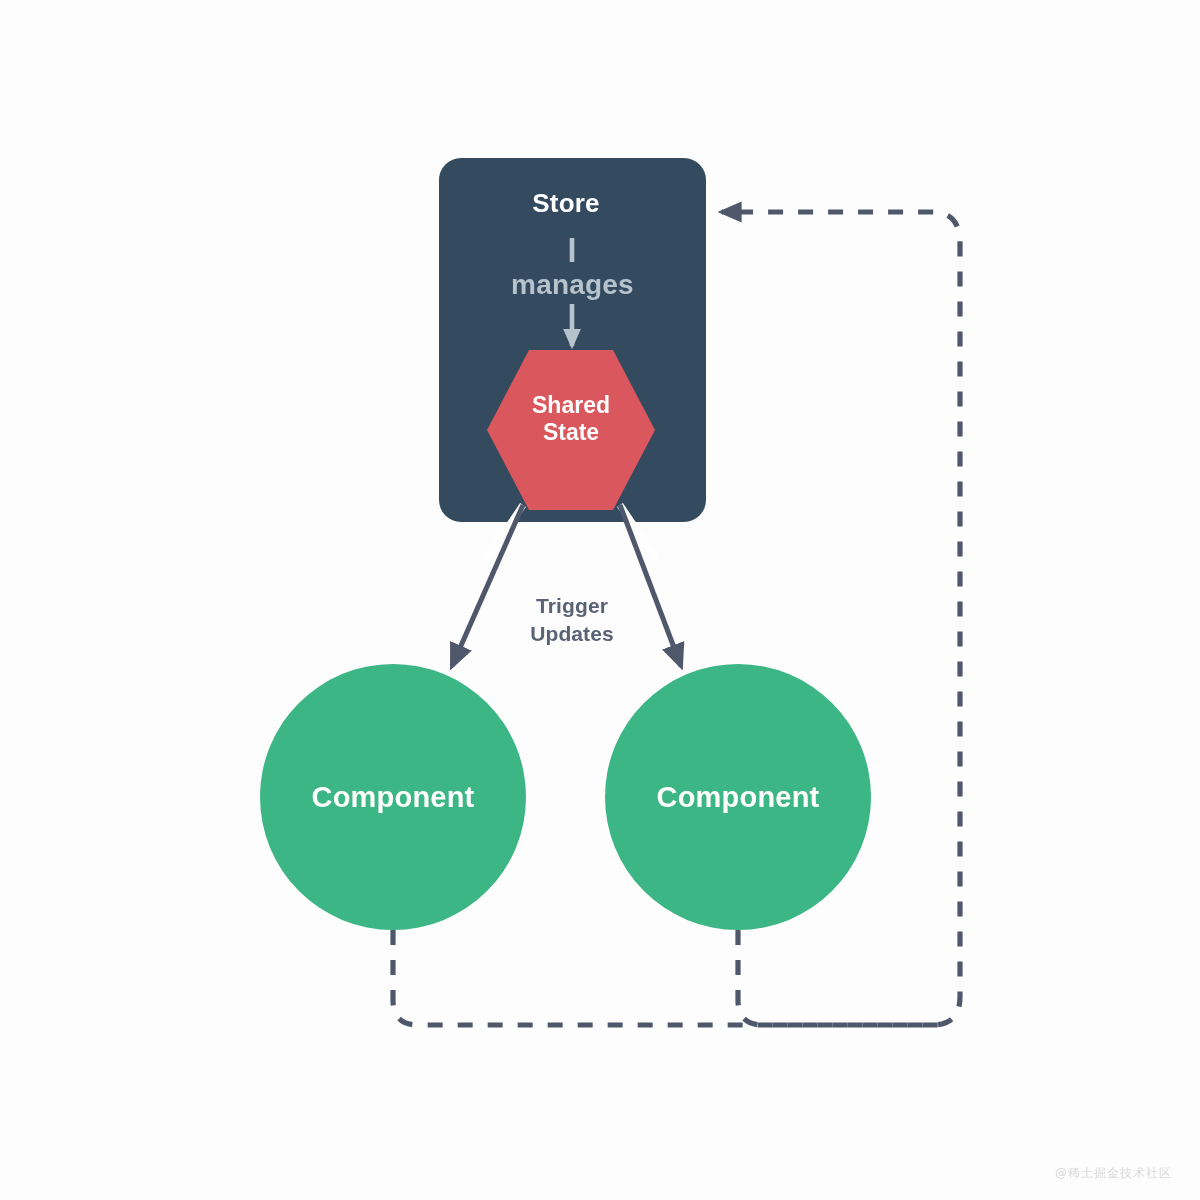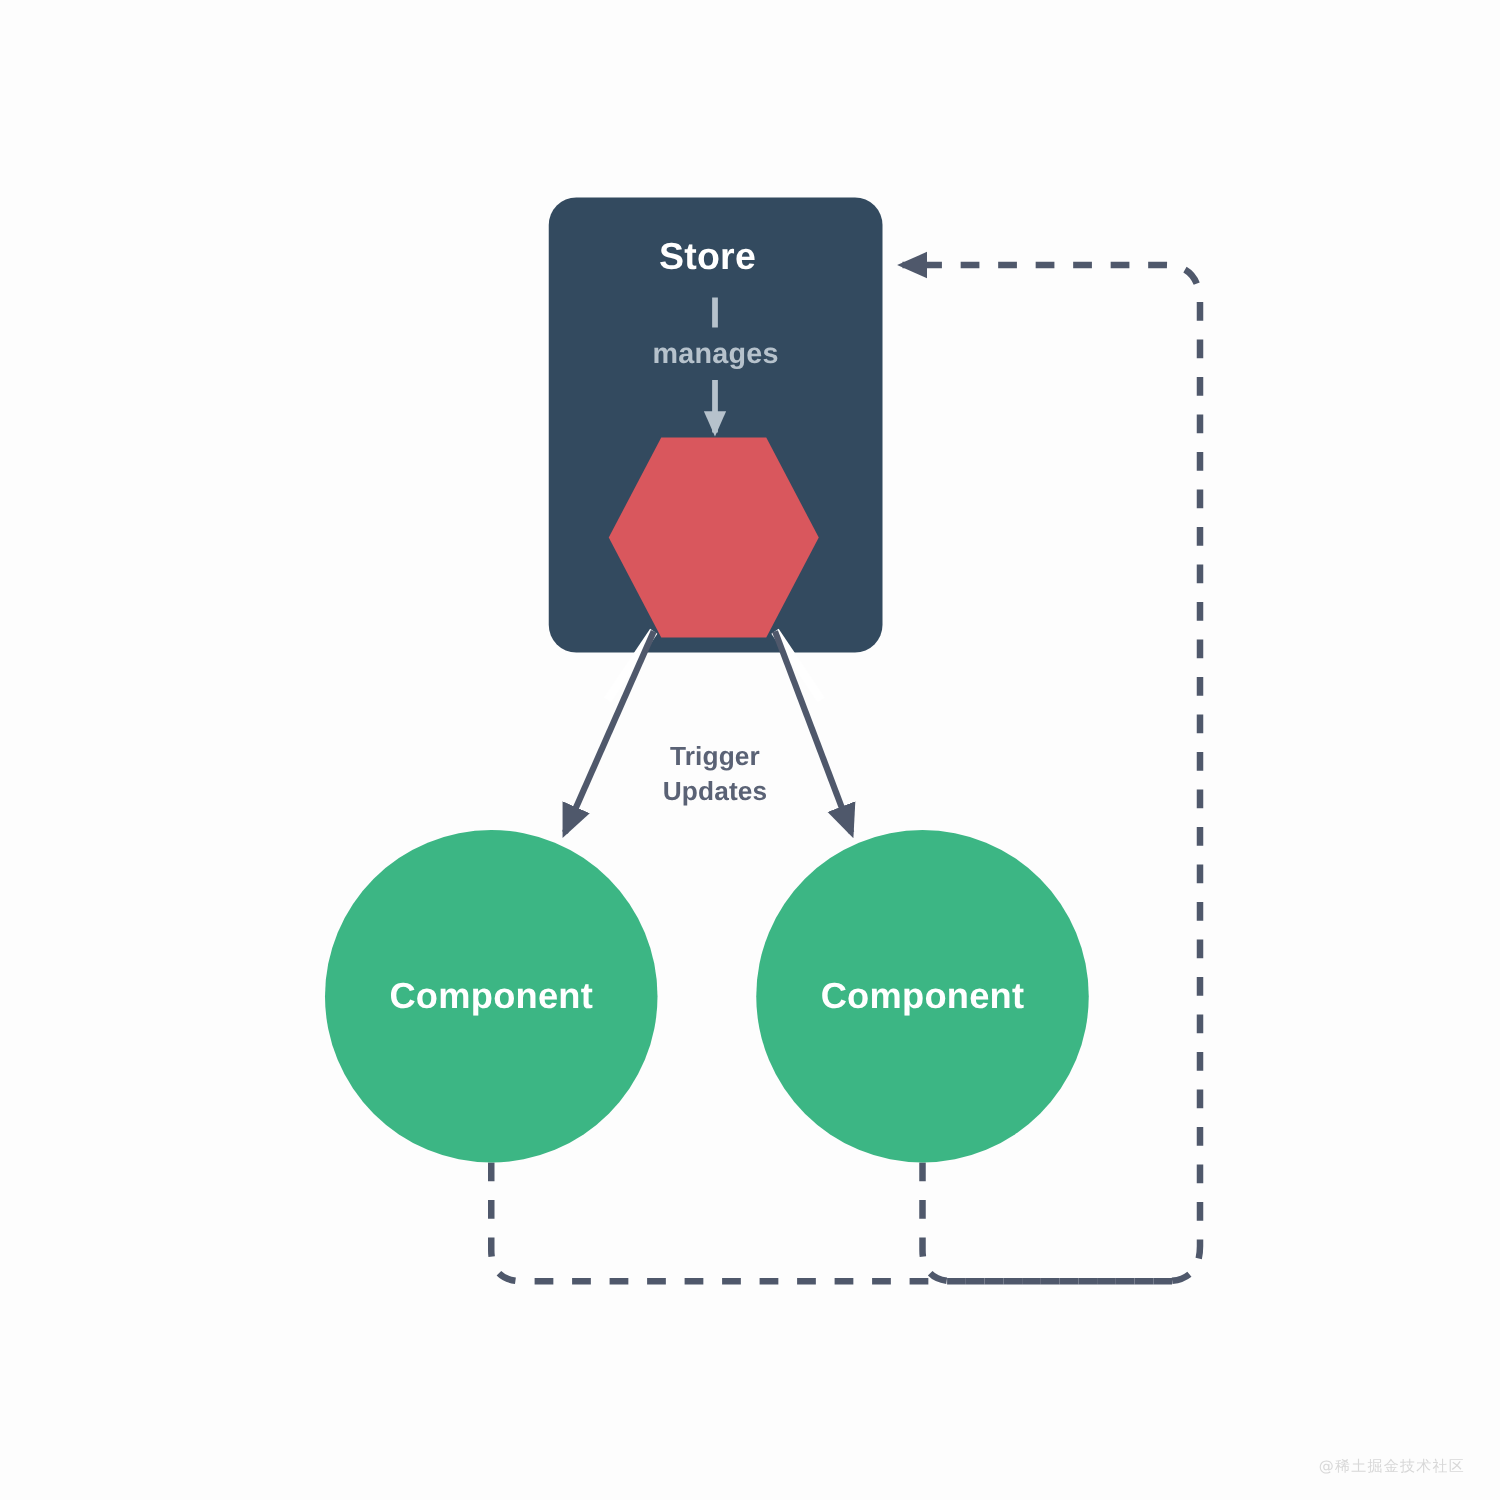--- a/index.html
+++ b/index.html
@@ -33,31 +33,31 @@
     color: #ffffff;
     font-weight: bold;
     line-height: 1.18;
     white-space: pre-line;
     pointer-events: none;
   }
   #store-title {
     left: 439px;
     top: 188px;
     width: 254px;
-    font-size: 30px;
+    font-size: 26px;
     letter-spacing: 0.2px;
   }
   #manages-label {
     position: absolute;
     left: 439px;
     top: 269px;
     width: 267px;
     text-align: center;
     color: #b6c2cc;
-    font-size: 23px;
+    font-size: 28px;
     font-weight: bold;
     letter-spacing: 0.2px;
   }
   #shared-state-label {
     left: 487px;
     top: 392px;
     width: 168px;
     font-size: 23px;
   }
   .component-label {
@@ -139,20 +139,22 @@
     <polygon points="529,350 613,350 655,430 613,510 529,510 487,430" fill="#d9575d"></polygon>
 
     <circle cx="393" cy="797" r="133" fill="#3cb684"></circle>
     <circle cx="738" cy="797" r="133" fill="#3cb684"></circle>
   </svg>
 
   <div class="node-label" id="store-title">Store</div>
 
   <div id="manages-label">manages</div>
 
+  <div class="node-label" id="shared-state-label">Shared
+State</div>
 
   <div class="node-label component-label" id="component-left-label">Component</div>
 
   <div class="node-label component-label" id="component-right-label">Component</div>
 
 
   <div class="edge-label" id="trigger-updates-label">Trigger
 Updates</div>
 
   <div id="watermark">@稀土掘金技术社区</div>

